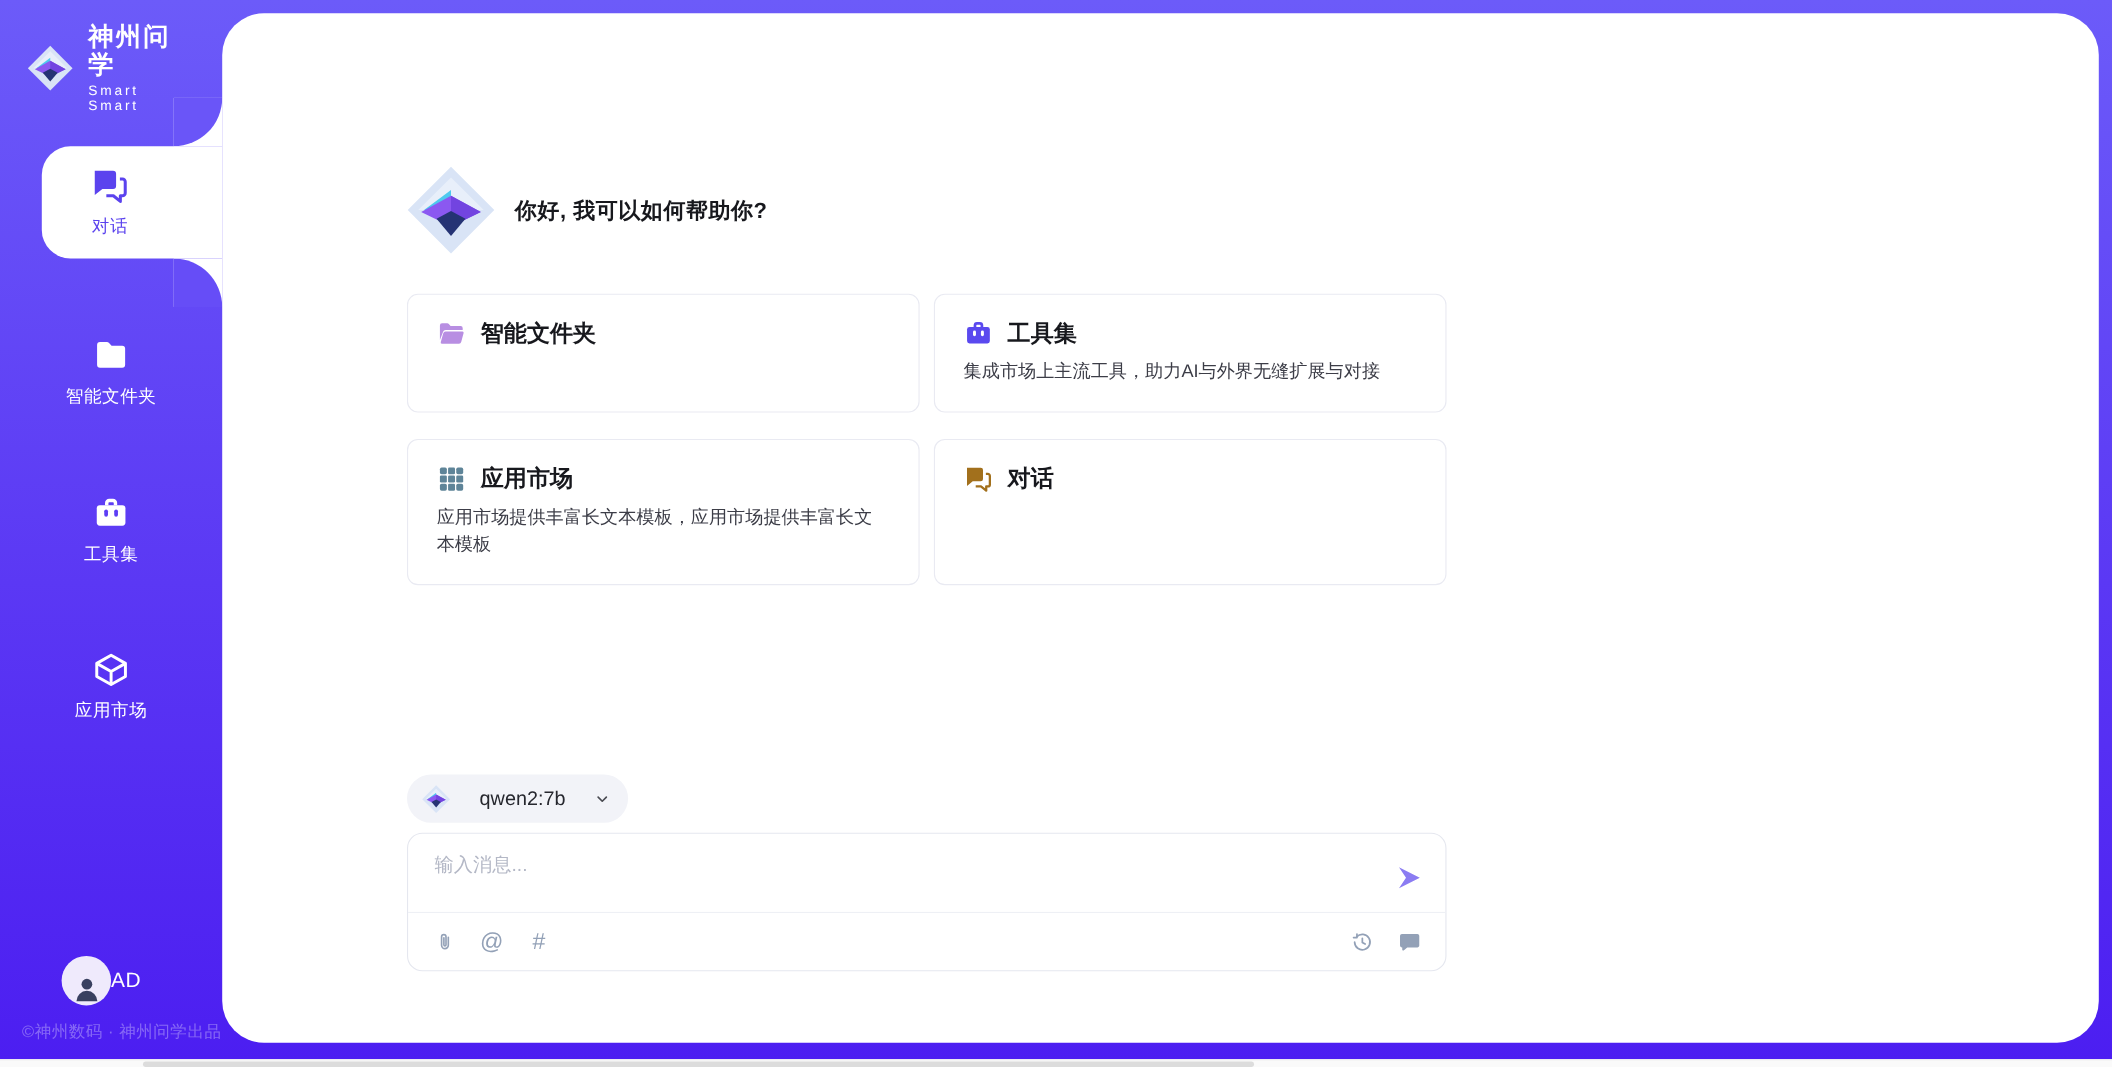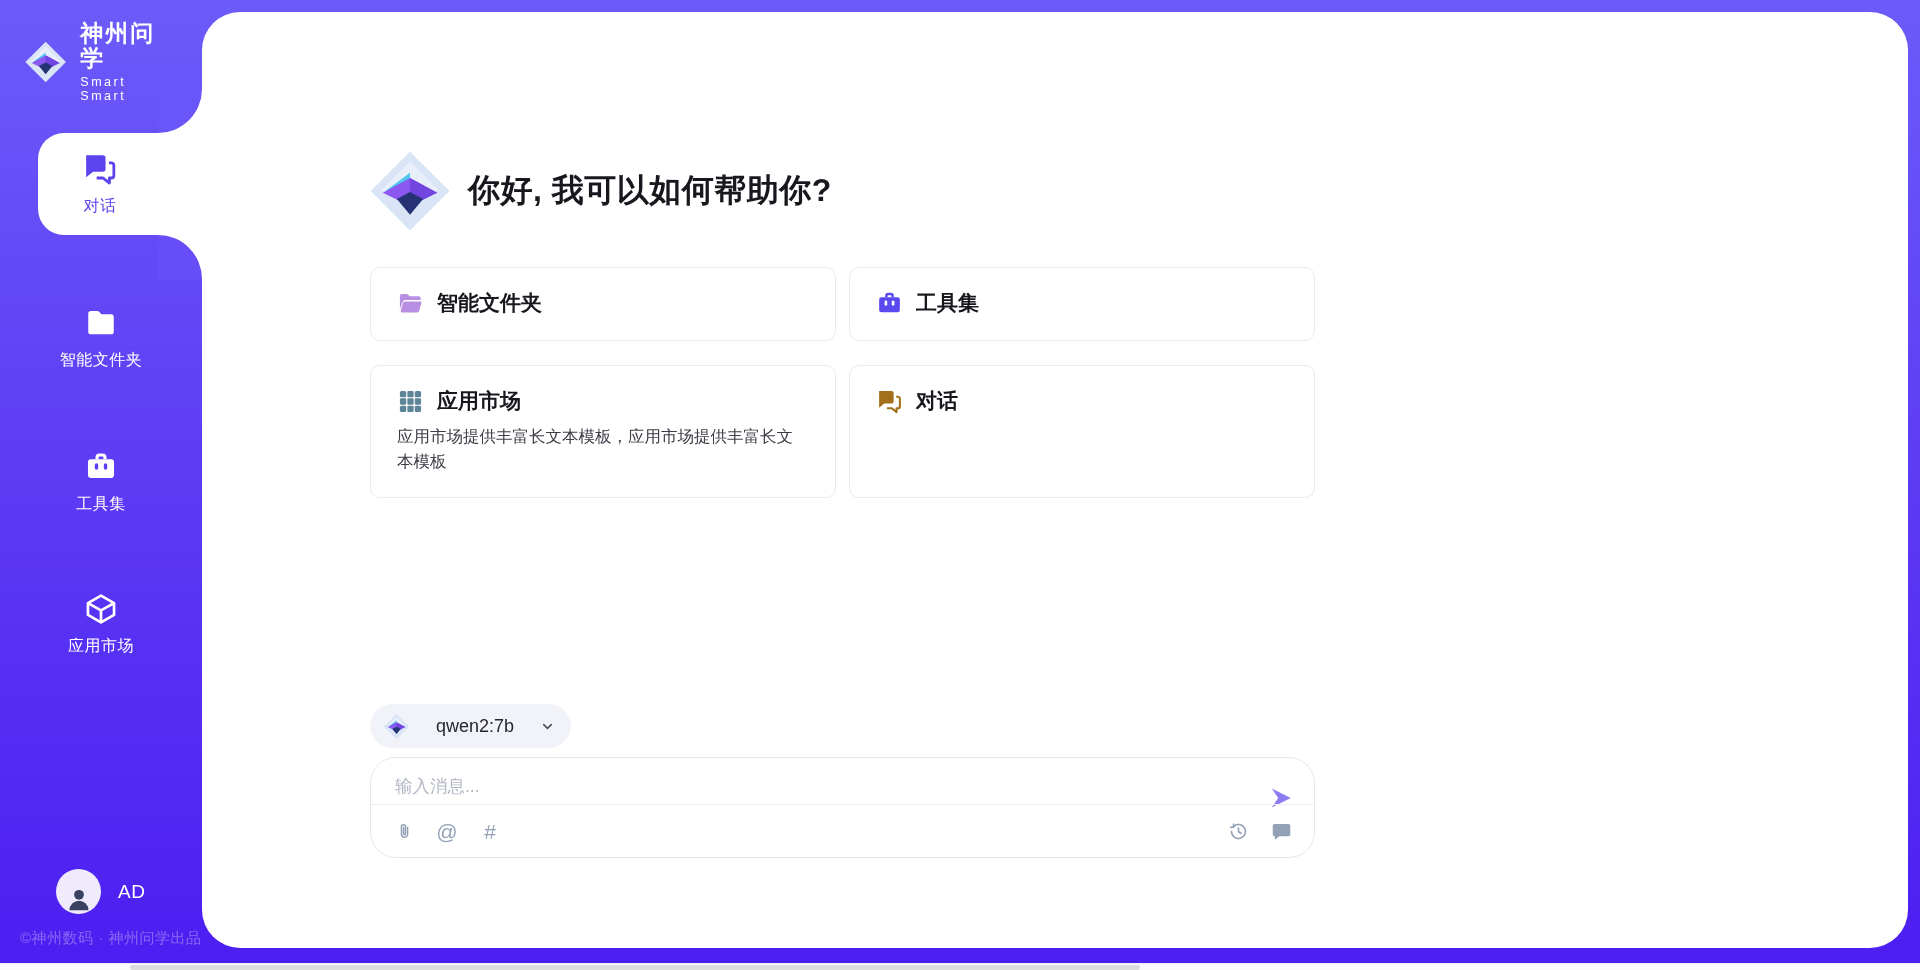--- a/index.html
+++ b/index.html
@@ -38,33 +38,33 @@
 
   .nav-item { position:absolute; left:0; width:202px; display:flex; flex-direction:column;
     align-items:center; gap:10px; cursor:pointer; }
   .nav-item svg { width:34px; height:34px; color:#fff; }
   .nav-label { color:#fff; font-size:16px; letter-spacing:.5px; }
   .nav-folder { top:306px; }
   .nav-tools  { top:450px; --slot:#5d3ef5; }
   .nav-apps   { top:592px; }
   .nav-settings { top:735px; --hole:#5930f3; }
 
-  .user-row { position:absolute; left:56px; top:869px; display:flex; align-items:center; gap:17px; cursor:pointer; }
+  .user-row { position:absolute; left:56px; top:869px; display:flex; align-items:center; cursor:pointer; }
   .avatar { width:45px; height:45px; border-radius:50%; background:#efeafc;
     display:flex; align-items:flex-end; justify-content:center; overflow:hidden; }
   .avatar svg { width:30px; height:30px; color:#394060; }
   .user-name { color:#fff; font-size:19px; letter-spacing:.5px; }
 
   .side-footer { position:absolute; left:20px; top:929px; color:rgba(255,255,255,.32);
     font-size:15px; letter-spacing:.5px; white-space:nowrap; }
 
   
   .greeting-row { position:absolute; left:368px; top:149px; display:flex; align-items:center; gap:16px; }
   .greeting-row svg { width:84px; height:84px; }
-  .greeting-text { font-size:32px; font-weight:700; color:#17181d; letter-spacing:.5px; }
+  .greeting-text { font-size:20px; font-weight:700; color:#17181d; letter-spacing:.5px; }
 
   .cards { position:absolute; left:370px; top:267px; width:945px;
     display:grid; grid-template-columns:1fr 1fr; column-gap:13px; row-gap:24px; }
   .card { background:#fff; border:1px solid #e9eaf2; border-radius:10px;
     padding:21px 26px 23px; cursor:pointer; }
   .card-head { display:flex; align-items:center; gap:13px; }
   .card-head svg { width:27px; height:27px; display:block; }
   .card-title { font-size:21px; font-weight:700; color:#17181d; }
   .card-desc { margin-top:9px; font-size:16.5px; line-height:25px; color:#3c3d47; max-width:430px; }
   .ic-folder-open { color:#b88ee2; }
@@ -72,22 +72,22 @@
   .ic-grid { color:#5e8498; }
   .ic-chat-amber { color:#a2701c; }
 
   .model-pill { position:absolute; left:370px; top:704px; height:44px;
     display:inline-flex; align-items:center; gap:26px; padding:0 16px 0 13px;
     background:#f2f3f8; border-radius:22px; cursor:pointer; }
   .model-pill svg.logo { width:27px; height:27px; }
   .model-name { font-size:18px; color:#26272e; }
   .model-pill svg.chev { width:15px; height:15px; color:#4a4b52; }
 
-  .composer { position:absolute; left:370px; top:757px; width:945px; height:101px;
-    border:1px solid #e5e7ef; border-radius:26px; background:#fff; }
+  .composer { position:absolute; left:370px; top:757px; width:945px; height:126px;
+    border:1px solid #e5e7ef; border-radius:14px; background:#fff; }
   .composer textarea { position:absolute; left:24px; top:16px; width:840px; height:58px;
     border:none; outline:none; resize:none; font-size:17.5px; color:#33343c;
     font-family:inherit; background:transparent; }
   .composer textarea::placeholder { color:#b4b8c6; }
   .send-btn { position:absolute; right:20px; top:27px; width:26px; height:26px;
     color:#8b7cf2; cursor:pointer; }
   .send-btn svg { width:26px; height:26px; }
   .composer-bar { position:absolute; left:0; right:0; bottom:0; height:53px;
     border-top:1px solid #eef0f5; display:flex; align-items:center; padding:0 22px;
     gap:21px; color:#93a1b7; }
@@ -269,20 +269,21 @@
       </div>
     </div>
 
     <div class="card">
       <div class="card-head">
         <svg class="ic-toolbox">
             <use href="#i-case"></use>
           </svg>
         <span class="card-title">工具集</span>
       </div>
+      <p class="card-desc">集成市场上主流工具，助力AI与外界无缝扩展与对接</p>
     </div>
 
     <div class="card">
       <div class="card-head">
         <svg class="ic-grid">
             <use href="#i-grid"></use>
           </svg>
         <span class="card-title">应用市场</span>
       </div>
       <p class="card-desc">应用市场提供丰富长文本模板，应用市场提供丰富长文本模板</p>

